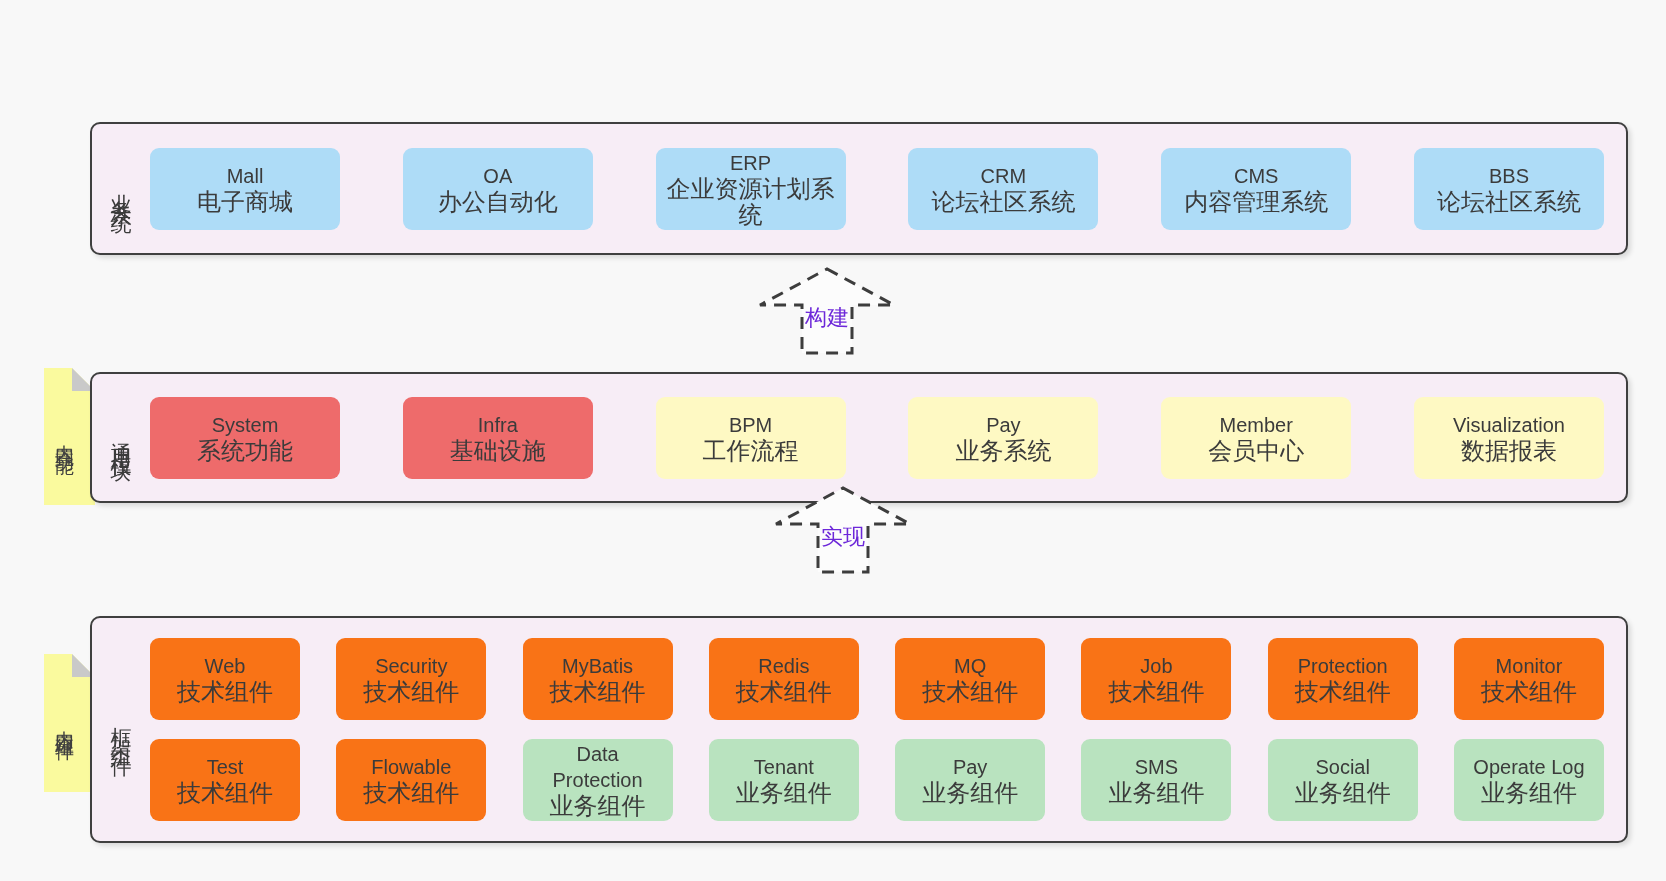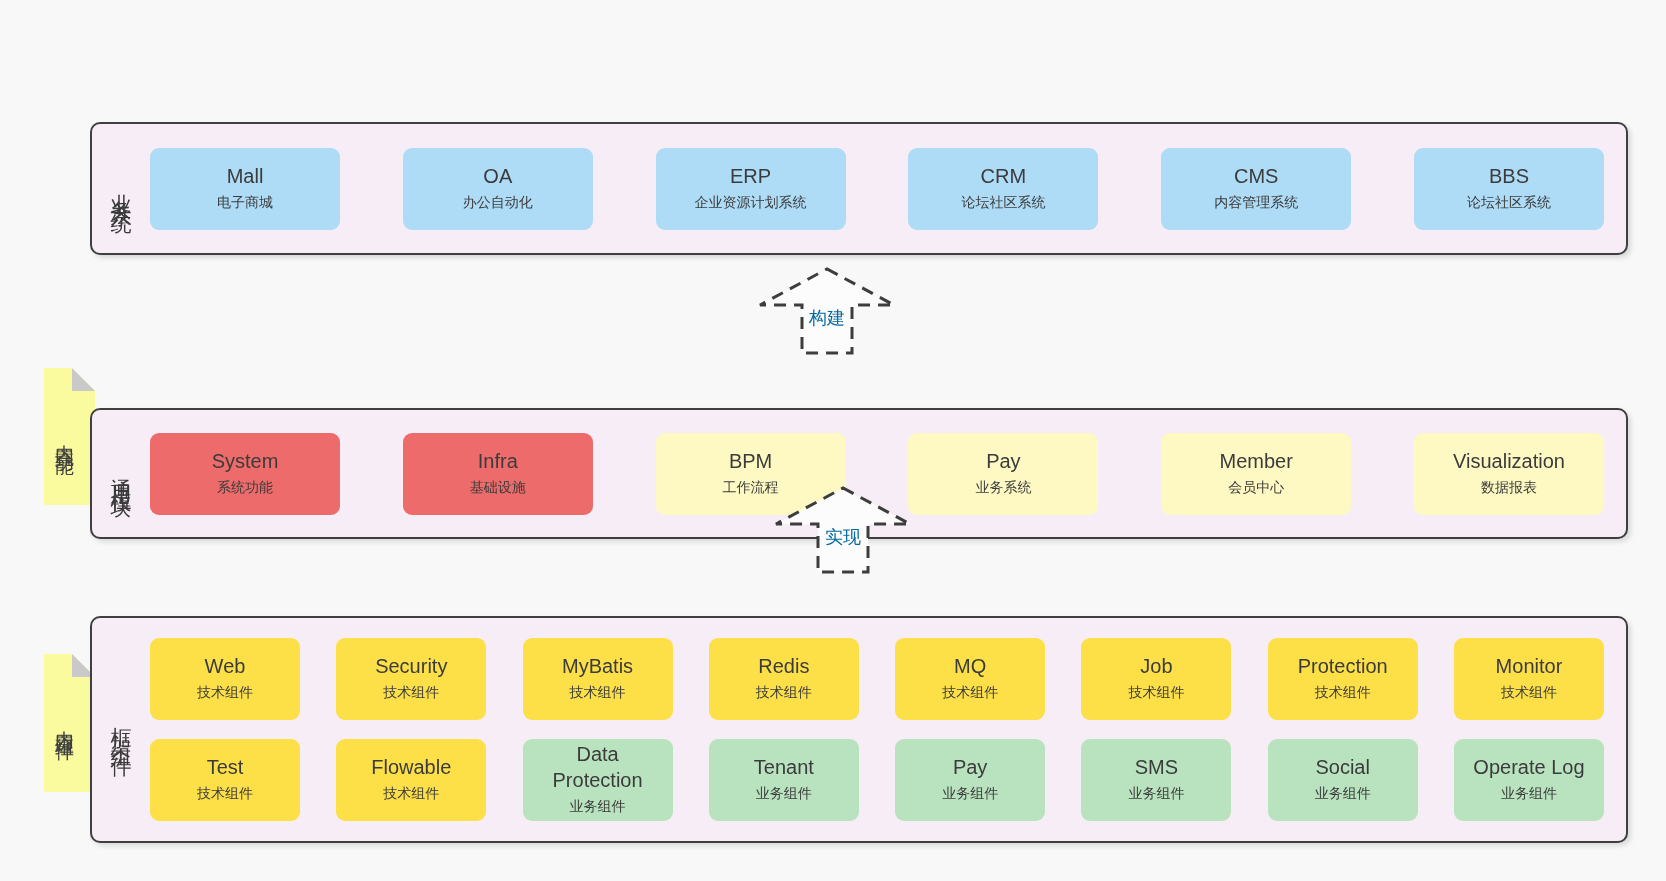--- a/index.html
+++ b/index.html
@@ -38,46 +38,46 @@
     justify-content:space-evenly; padding-right:22px;
   }
   .row { display:flex; justify-content:space-between; }
   .box {
     display:flex; flex-direction:column; align-items:center; justify-content:center;
     border-radius:9px; text-align:center; padding:21px 8px;
   }
   .lg { width:190px; height:82px; }
   .sm { width:150px; height:82px; }
   .box .en { font-size:20px; line-height:26px; }
-  .box .zh { font-size:14px; line-height:26px; }
+  .box .zh { font-size:24px; line-height:26px; }
   .blue        { background:#aedcf7; }
   .red         { background:#ee6b6b; }
   .pink        { background:#fef9c3; }
-  .green       { background:#fde047; }
+  .green       { background:#f97316; }
   .green-light { background:#b9e3bf; }
   .note {
     position:absolute; left:44px; width:51px;
     background:#fafa9e;
     clip-path:polygon(0 0, calc(100% - 23px) 0, 100% 23px, 100% 100%, 0 100%);
     display:flex; align-items:center; justify-content:center;
     z-index:1;
   }
   .fold {
     position:absolute; top:0; right:0; width:23px; height:23px;
     background:#c9c9c9;
   }
   .note-text {
     writing-mode:vertical-rl; text-orientation:upright;
     font-size:19px; letter-spacing:4px; color:#3f3f3f;
     margin-right:10px;
   }
   .arrow { position:absolute; width:140px; height:90px; z-index:3; }
   .arrow-label {
     position:absolute; left:50%; top:52px; transform:translate(-50%,-50%);
-    font-size:18px; color:#0369a1; white-space:nowrap;
+    font-size:22px; color:#6d28d9; white-space:nowrap;
   }
 </style>
 </head>
 <body>
 
 <div class="note" style="top:368px;height:137px;">
   <div class="fold"></div>
   <div class="note-text">内置功能</div>
 </div>
 
@@ -118,21 +118,21 @@
   </div>
 </div>
 
 <div class="arrow" style="left:757px;top:266px;">
   <svg width="140" height="90" viewBox="0 0 140 90">
     <polygon points="70,3 137,39 95,39 95,87 45,87 45,39 3,39" fill="#fcfcfc" stroke="#3d3d3d" stroke-width="3" stroke-dasharray="12 8"></polygon>
   </svg>
   <span class="arrow-label">构建</span>
 </div>
 
-<div class="panel" style="top:372px;height:131px;margin-top:36px;">
+<div class="panel" style="top:372px;height:131px;">
   <div class="vlabel-col">
     <div class="vlabel">通用模块</div>
   </div>
   <div class="boxes">
     <div class="box lg red">
       <span class="en">System</span>
       <span class="zh">系统功能</span>
     </div>
     <div class="box lg red">
       <span class="en">Infra</span>

